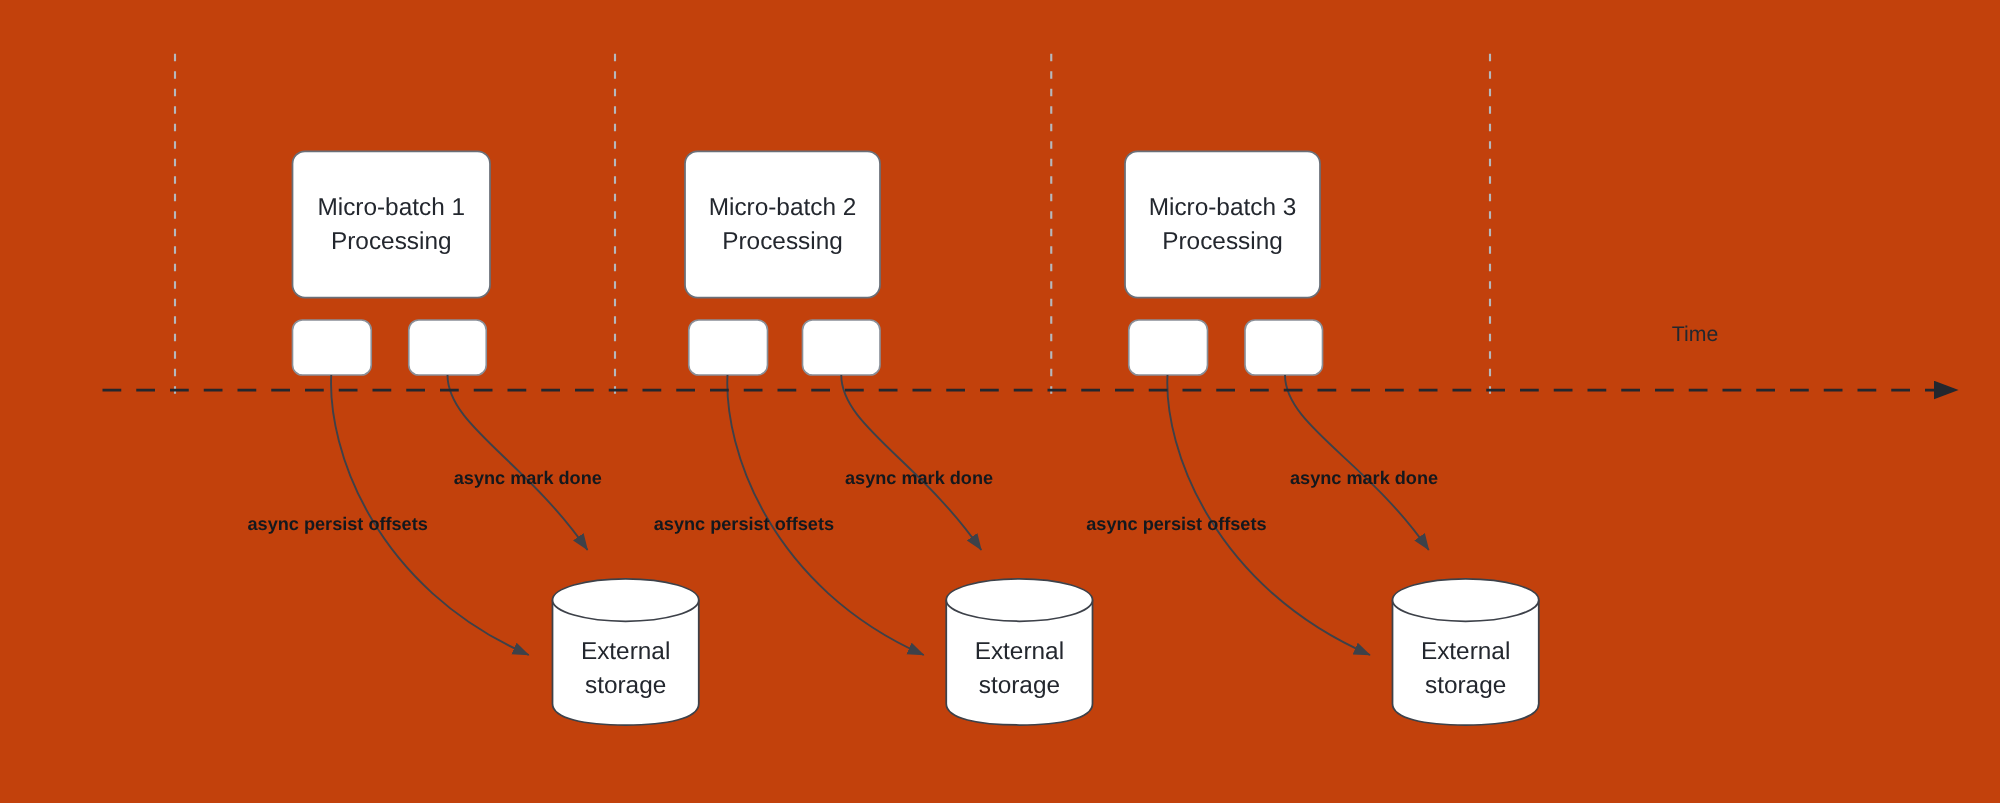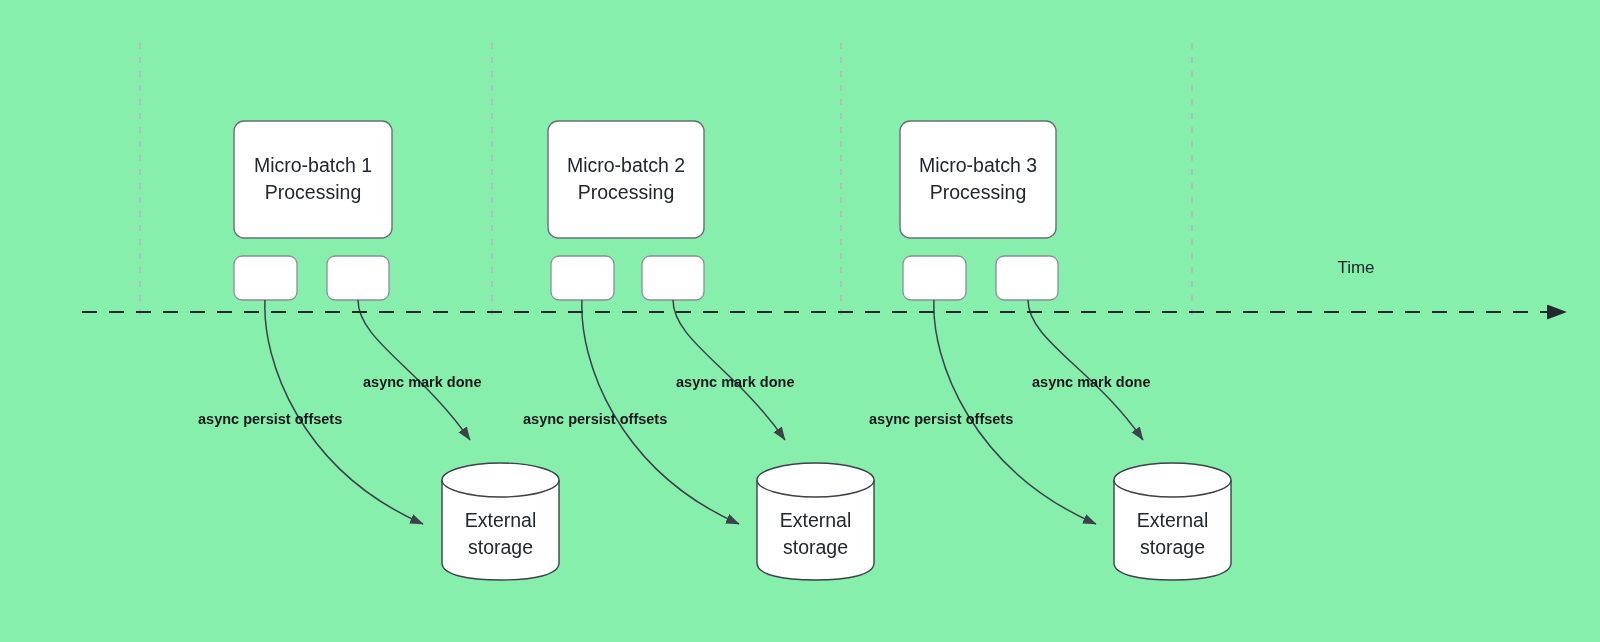--- a/index.html
+++ b/index.html
@@ -9,21 +9,21 @@
     background: #ffffff;
   }
   body {
     font-family: "Liberation Sans", "DejaVu Sans", sans-serif;
     color: #1f2329;
   }
   #canvas {
     position: relative;
     width: 1600px;
     height: 642px;
-    background: #86efac;
+    background: #c2410c;
     overflow: hidden;
   }
   #diagram-svg {
     position: absolute;
     left: 0;
     top: 0;
     width: 1600px;
     height: 642px;
   }
   .node-rect {

